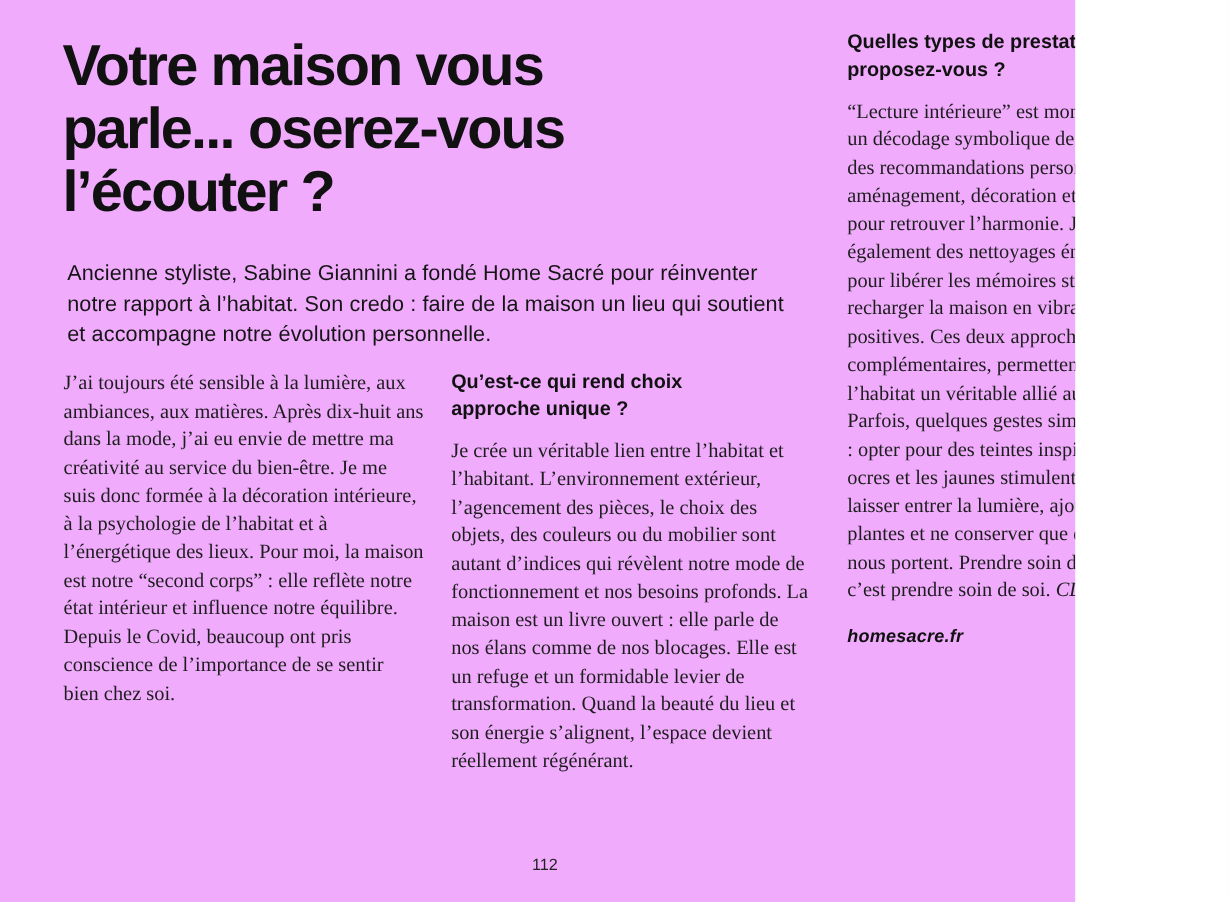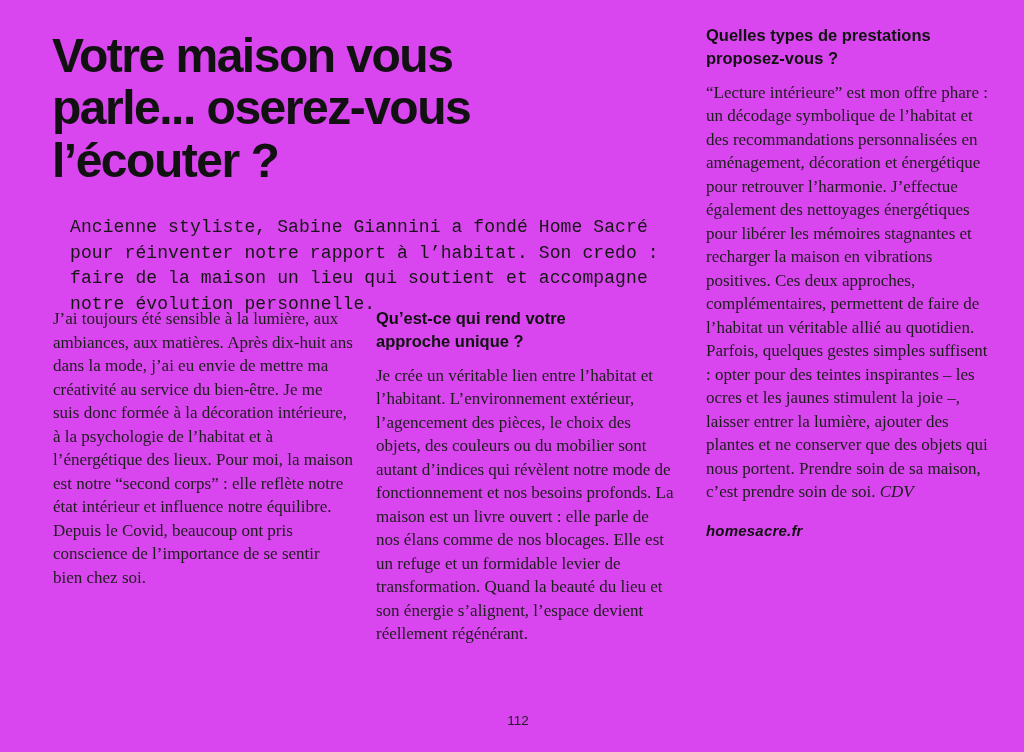--- a/index.html
+++ b/index.html
@@ -2,47 +2,47 @@
 <html lang="fr"><head>
 <meta charset="utf-8">
 <title>Magazine page</title>
 <style>
   * { margin:0; padding:0; box-sizing:border-box; }
   html, body { background:#ffffff; }
   body { font-family:"Liberation Sans", sans-serif; }
 
   .page {
     position:relative;
-    width:1024px;
+    width:896px;
     height:752px;
-    background:#d946ef;
+    background:#f0abfc;
     color:#1b1b1b;
     overflow:hidden;
   }
 
   .headline {
     position:absolute;
     left:52px;
     top:30px;
     width:580px;
     font-family:"Liberation Sans", sans-serif;
     font-weight:800;
     font-size:48px;
     line-height:1.09;
     letter-spacing:-1.5px;
     color:#111111;
     white-space:pre-line;
   }
 
   .intro {
     position:absolute;
-    left:70px;
+    left:56px;
     top:215px;
     width:602px;
-    font-family:Liberation Mono, monospace;
+    font-family:Liberation Sans, sans-serif;
     font-weight:500;
     font-size:18px;
     line-height:1.43;
     letter-spacing:0.1px;
     color:#151515;
   }
 
   .qa-col { position:absolute; top:307px; width:300px; }
   .qa-col.c1 { left:53px; }
   .qa-col.c2 { left:376px; width:299px; }
@@ -104,21 +104,21 @@
 parle... oserez-vous
 l’écouter ?</h1>
 
   <p class="intro">Ancienne styliste, Sabine Giannini a fondé Home Sacré pour réinventer notre rapport à l’habitat. Son credo : faire de la maison un lieu qui soutient et accompagne notre évolution personnelle.</p>
 
   <section class="qa-col c1">
     <p class="answer">J’ai toujours été sensible à la lumière, aux ambiances, aux matières. Après dix-huit ans dans la mode, j’ai eu envie de mettre ma créativité au service du bien-être. Je me suis donc formée à la décoration intérieure, à la psychologie de l’habitat et à l’énergétique des lieux. Pour moi, la maison est notre “second corps” : elle reflète notre état intérieur et influence notre équilibre. Depuis le Covid, beaucoup ont pris conscience de l’importance de se sentir bien chez soi.</p>
   </section>
 
   <section class="qa-col c2">
-    <h2 class="question">Qu’est-ce qui rend votre approche unique ?</h2>
+    <h2 class="question">Qu’est-ce qui rend choix approche unique ?</h2>
     <p class="answer">Je crée un véritable lien entre l’habitat et l’habitant. L’environnement extérieur, l’agencement des pièces, le choix des objets, des couleurs ou du mobilier sont autant d’indices qui révèlent notre mode de fonctionnement et nos besoins profonds. La maison est un livre ouvert : elle parle de nos élans comme de nos blocages. Elle est un refuge et un formidable levier de transformation. Quand la beauté du lieu et son énergie s’alignent, l’espace devient réellement régénérant.</p>
   </section>
 
   <section class="col3">
     <h2 class="question">Quelles types de prestations proposez-vous ?</h2>
     <p class="answer"><span>“Lecture intérieure” est mon offre phare : un décodage symbolique de l’habitat et des recommandations personnalisées en aménagement, décoration et énergétique pour retrouver l’harmonie. J’effectue également des nettoyages énergétiques pour libérer les mémoires stagnantes et recharger la maison en vibrations positives. Ces deux approches, complémentaires, permettent de faire de l’habitat un véritable allié au quotidien. Parfois, quelques gestes simples suffisent : opter pour des teintes inspirantes – les ocres et les jaunes stimulent la joie –, laisser entrer la lumière, ajouter des plantes et ne conserver que des objets qui nous portent. Prendre soin de sa maison, c’est prendre soin de soi.</span> <em class="signature">CDV</em></p>
     <p class="website">homesacre.fr</p>
   </section>
 
   <div class="page-number">112</div>

